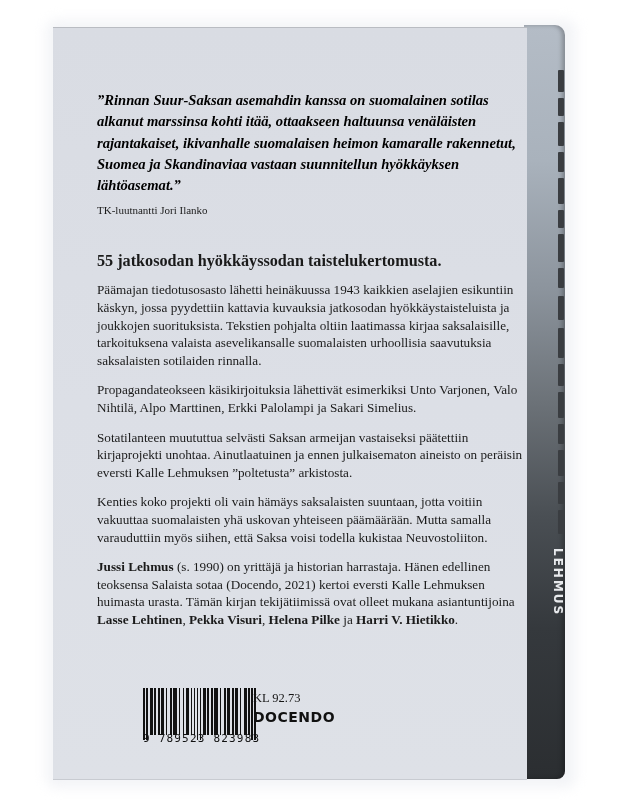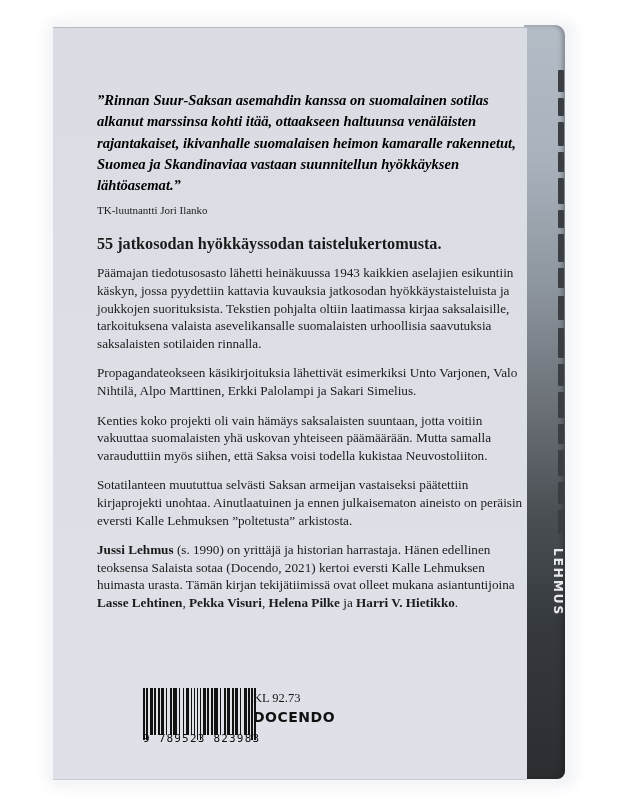--- a/index.html
+++ b/index.html
@@ -37,21 +37,21 @@
       border-top: 1px solid #b9bcc2; border-bottom: 1px solid #c8cbd1;
     }
     .content {
       position: absolute; left: 97px; top: 90px; width: 430px; color: #1a1a1a;
     }
     .quote {
       font-style: italic; font-weight: bold; font-size: 14.6px; line-height: 21.3px; margin: 0;
       color: #000000;
     }
     .quote-author { font-size: 11px; margin: 6px 0 4px 0; line-height: 16px; }
-    .headline { font-weight: bold; font-size: 16.2px; margin: 16px 0 0 0; line-height: 20px; }
+    .headline { font-weight: bold; font-size: 16.2px; margin: 33px 0 0 0; line-height: 20px; }
     .para { font-size: 13.2px; line-height: 17.6px; margin: 12px 0 0 0; }
     .para.first { margin-top: 10px; }
     .para b { font-weight: bold; }
     .barcode {
       position: absolute; left: 101px; top: 688px; width: 128px; height: 58px; margin-left: 42px;
     }
     .bars { position: absolute; left: 0; top: 0; height: 47px; width: 128px; display: flex; align-items: stretch; }
     .bars i { display: block; background: #111; height: 100%; }
     .bars i.gap { background: transparent; }
     .bars i.long { height: 52px; }
@@ -93,22 +93,22 @@
 <div class="spine-title">LEHMUS</div>
 
 <div class="cover"></div>
 
 <div class="content">
   <p class="quote">”Rinnan Suur-Saksan asemahdin kanssa on suomalainen sotilas alkanut marssinsa kohti itää, ottaakseen haltuunsa venäläisten rajantakaiset, ikivanhalle suomalaisen heimon kamaralle rakennetut, Suomea ja Skandinaviaa vastaan suunnitellun hyökkäyksen lähtöasemat.”</p>
   <p class="quote-author">TK-luutnantti Jori Ilanko</p>
   <p class="headline">55 jatkosodan hyökkäyssodan taistelukertomusta.</p>
   <p class="para first">Päämajan tiedotusosasto lähetti heinäkuussa 1943 kaikkien aselajien esikuntiin käskyn, jossa pyydettiin kattavia kuvauksia jatkosodan hyökkäystaisteluista ja joukkojen suorituksista. Tekstien pohjalta oltiin laatimassa kirjaa saksalaisille, tarkoituksena valaista asevelikansalle suomalaisten urhoollisia saavutuksia saksalaisten sotilaiden rinnalla.</p>
   <p class="para">Propagandateokseen käsikirjoituksia lähettivät esimerkiksi Unto Varjonen, Valo Nihtilä, Alpo Marttinen, Erkki Palolampi ja Sakari Simelius.</p>
+  <p class="para">Sotatilanteen muututtua selvästi Saksan armeijan vastaiseksi päätettiin kirjaprojekti unohtaa. Ainutlaatuinen ja ennen julkaisematon aineisto on peräisin eversti Kalle Lehmuksen ”poltetusta” arkistosta.</p>
   <p class="para">Kenties koko projekti oli vain hämäys saksalaisten suuntaan, jotta voitiin vakuuttaa suomalaisten yhä uskovan yhteiseen päämäärään. Mutta samalla varauduttiin myös siihen, että Saksa voisi todella kukistaa Neuvostoliiton.</p>
-  <p class="para">Sotatilanteen muututtua selvästi Saksan armeijan vastaiseksi päätettiin kirjaprojekti unohtaa. Ainutlaatuinen ja ennen julkaisematon aineisto on peräisin eversti Kalle Lehmuksen ”poltetusta” arkistosta.</p>
   <p class="para"><b>Jussi Lehmus</b><span> (s. 1990) on yrittäjä ja historian harrastaja. Hänen edellinen teoksensa Salaista sotaa (Docendo, 2021) kertoi eversti Kalle Lehmuksen huimasta urasta. Tämän kirjan tekijätiimissä ovat olleet mukana asiantuntijoina </span><b>Lasse Lehtinen</b><span>, </span><b>Pekka Visuri</b><span>, </span><b>Helena Pilke</b><span> ja </span><b>Harri V. Hietikko</b><span>.</span></p>
 </div>
 
 <div class="barcode">
   <div class="bars">
     <i class="long" style="width:1.5px"></i>
       <i class="gap" style="width:1.5px"></i>
       <i class="long" style="width:1.5px"></i>
     <i class="gap" style="width:2px"></i>
       <i style="width:3px"></i>

